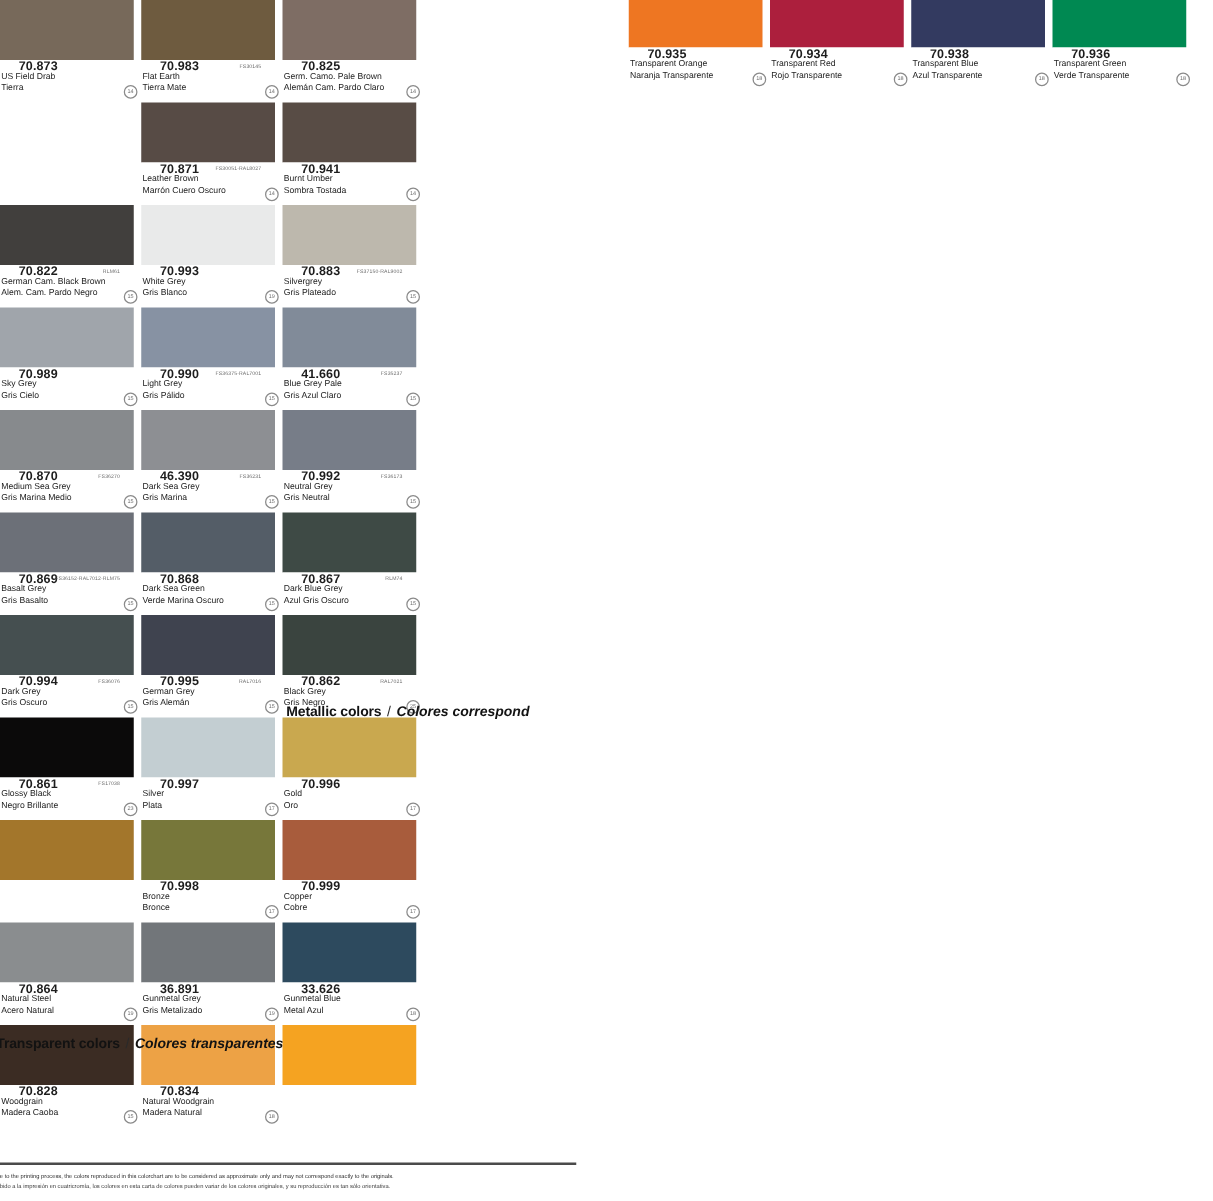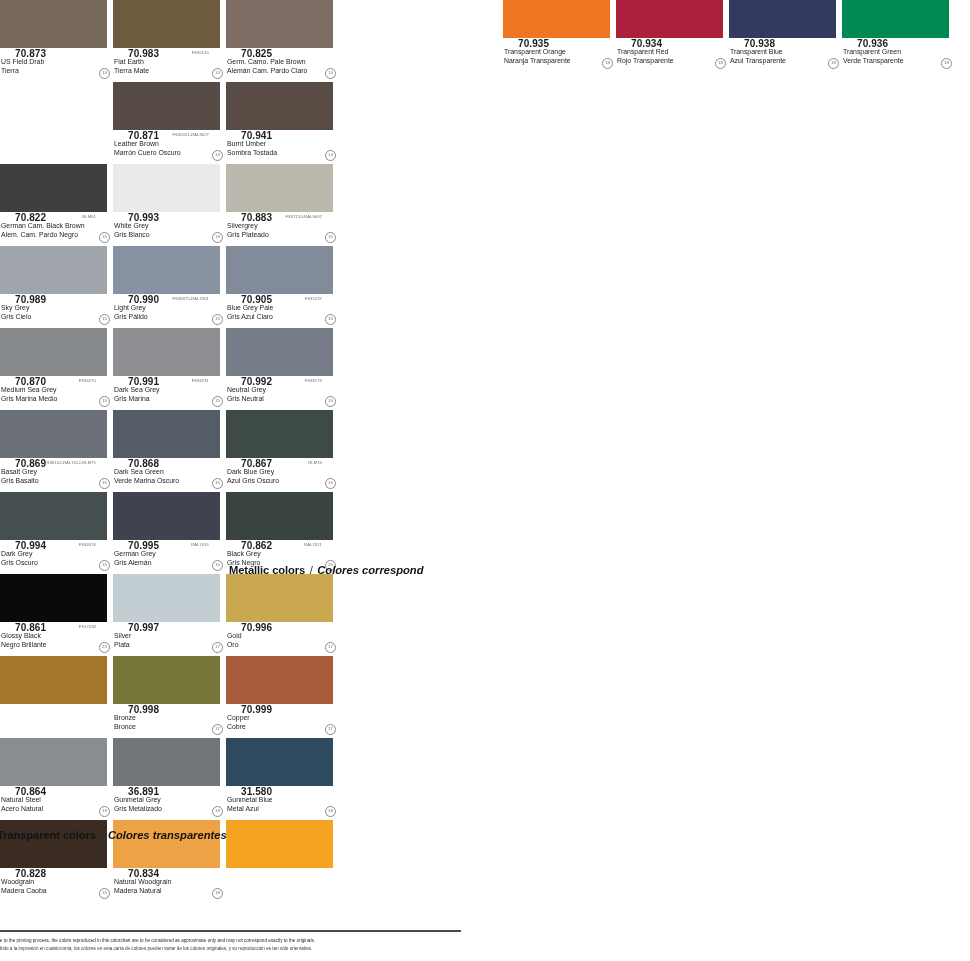--- a/index.html
+++ b/index.html
@@ -157,21 +157,21 @@
             <div class="code">70.990</div>
             <div class="fs">FS36375-RAL7001</div>
             <div class="en">Light Grey</div>
             <div class="es">Gris Pálido</div>
             <div class="badge">15</div>
           </div>
         </div>
         <div class="cell c3">
           <div class="swatch" style="background: rgb(129, 139, 153);"></div>
           <div class="info">
-            <div class="code">70.905</div>
+            <div class="code">41.660</div>
             <div class="fs">FS35237</div>
             <div class="en">Blue Grey Pale</div>
             <div class="es">Gris Azul Claro</div>
             <div class="badge">15</div>
           </div>
         </div>
       </div>
       <div class="row">
         <div class="cell c1">
           <div class="swatch" style="background: rgb(135, 138, 141);"></div>
@@ -179,21 +179,21 @@
             <div class="code">70.870</div>
             <div class="fs">FS36270</div>
             <div class="en">Medium Sea Grey</div>
             <div class="es">Gris Marina Medio</div>
             <div class="badge">15</div>
           </div>
         </div>
         <div class="cell c2">
           <div class="swatch" style="background: rgb(141, 143, 147);"></div>
           <div class="info">
-            <div class="code">70.991</div>
+            <div class="code">46.390</div>
             <div class="fs">FS36231</div>
             <div class="en">Dark Sea Grey</div>
             <div class="es">Gris Marina</div>
             <div class="badge">15</div>
           </div>
         </div>
         <div class="cell c3">
           <div class="swatch" style="background: rgb(119, 125, 136);"></div>
           <div class="info">
             <div class="code">70.992</div>
@@ -335,21 +335,21 @@
           <div class="info">
             <div class="code">36.891</div>
             <div class="en">Gunmetal Grey</div>
             <div class="es">Gris Metalizado</div>
             <div class="badge">19</div>
           </div>
         </div>
         <div class="cell c3">
           <div class="swatch" style="background: rgb(45, 74, 94);"></div>
           <div class="info">
-            <div class="code">31.580</div>
+            <div class="code">33.626</div>
             <div class="en">Gunmetal Blue</div>
             <div class="es">Metal Azul</div>
             <div class="badge">18</div>
           </div>
         </div>
       </div>
       <div class="row">
         <div class="cell c1">
           <div class="swatch" style="background: rgb(59, 44, 35);"></div>
           <div class="info">

